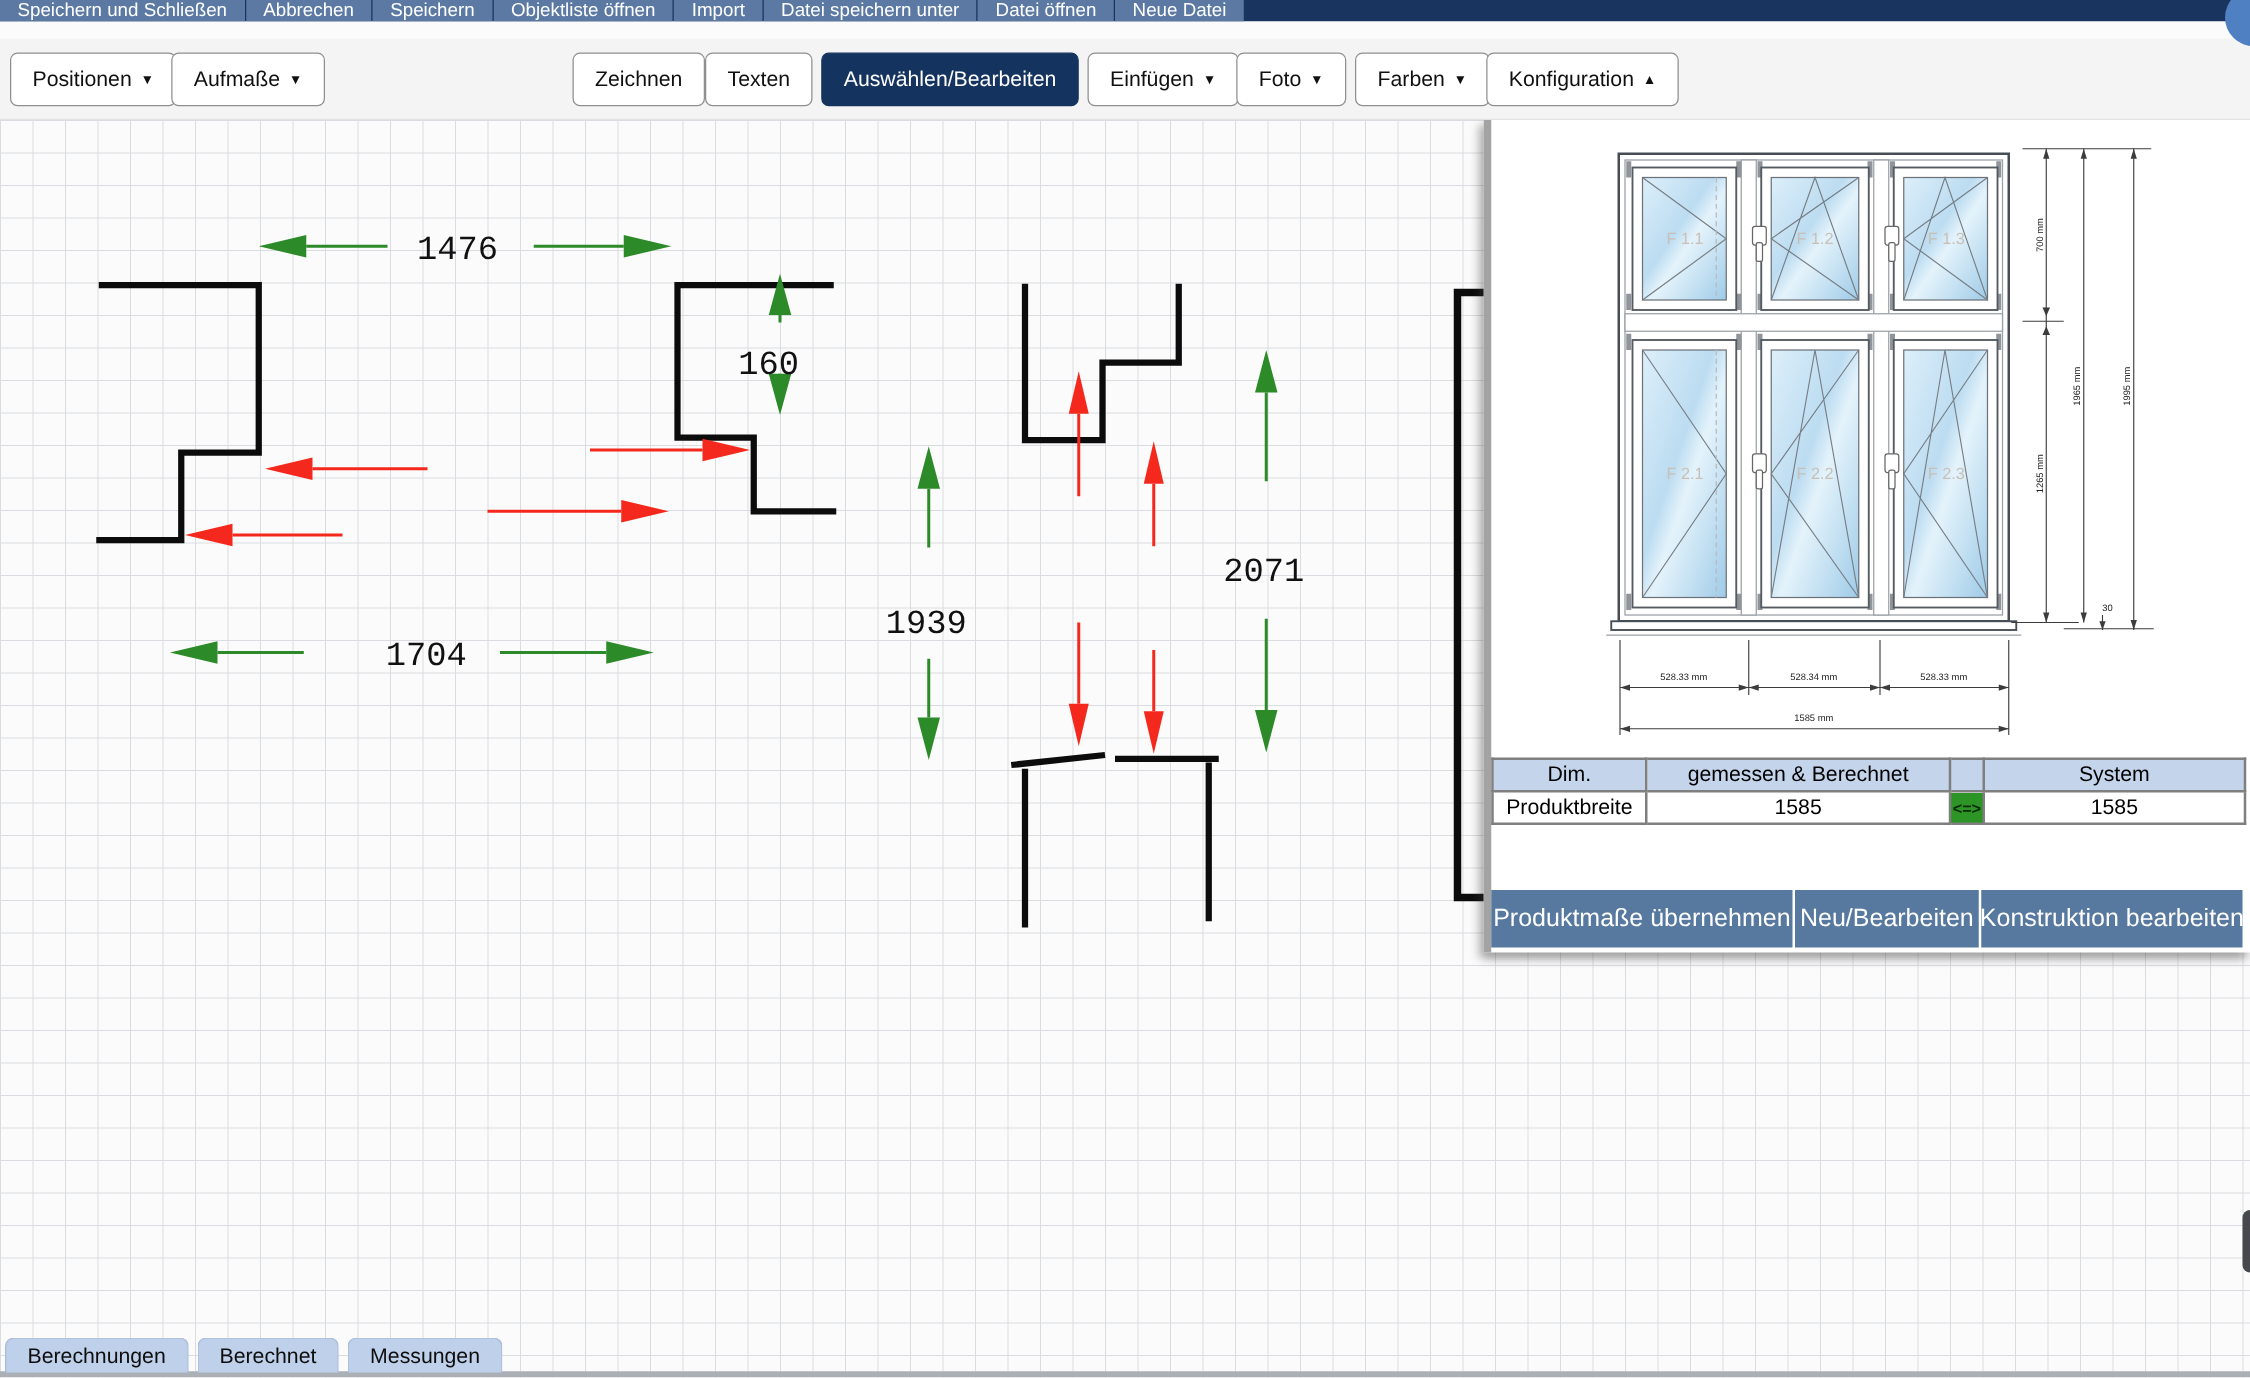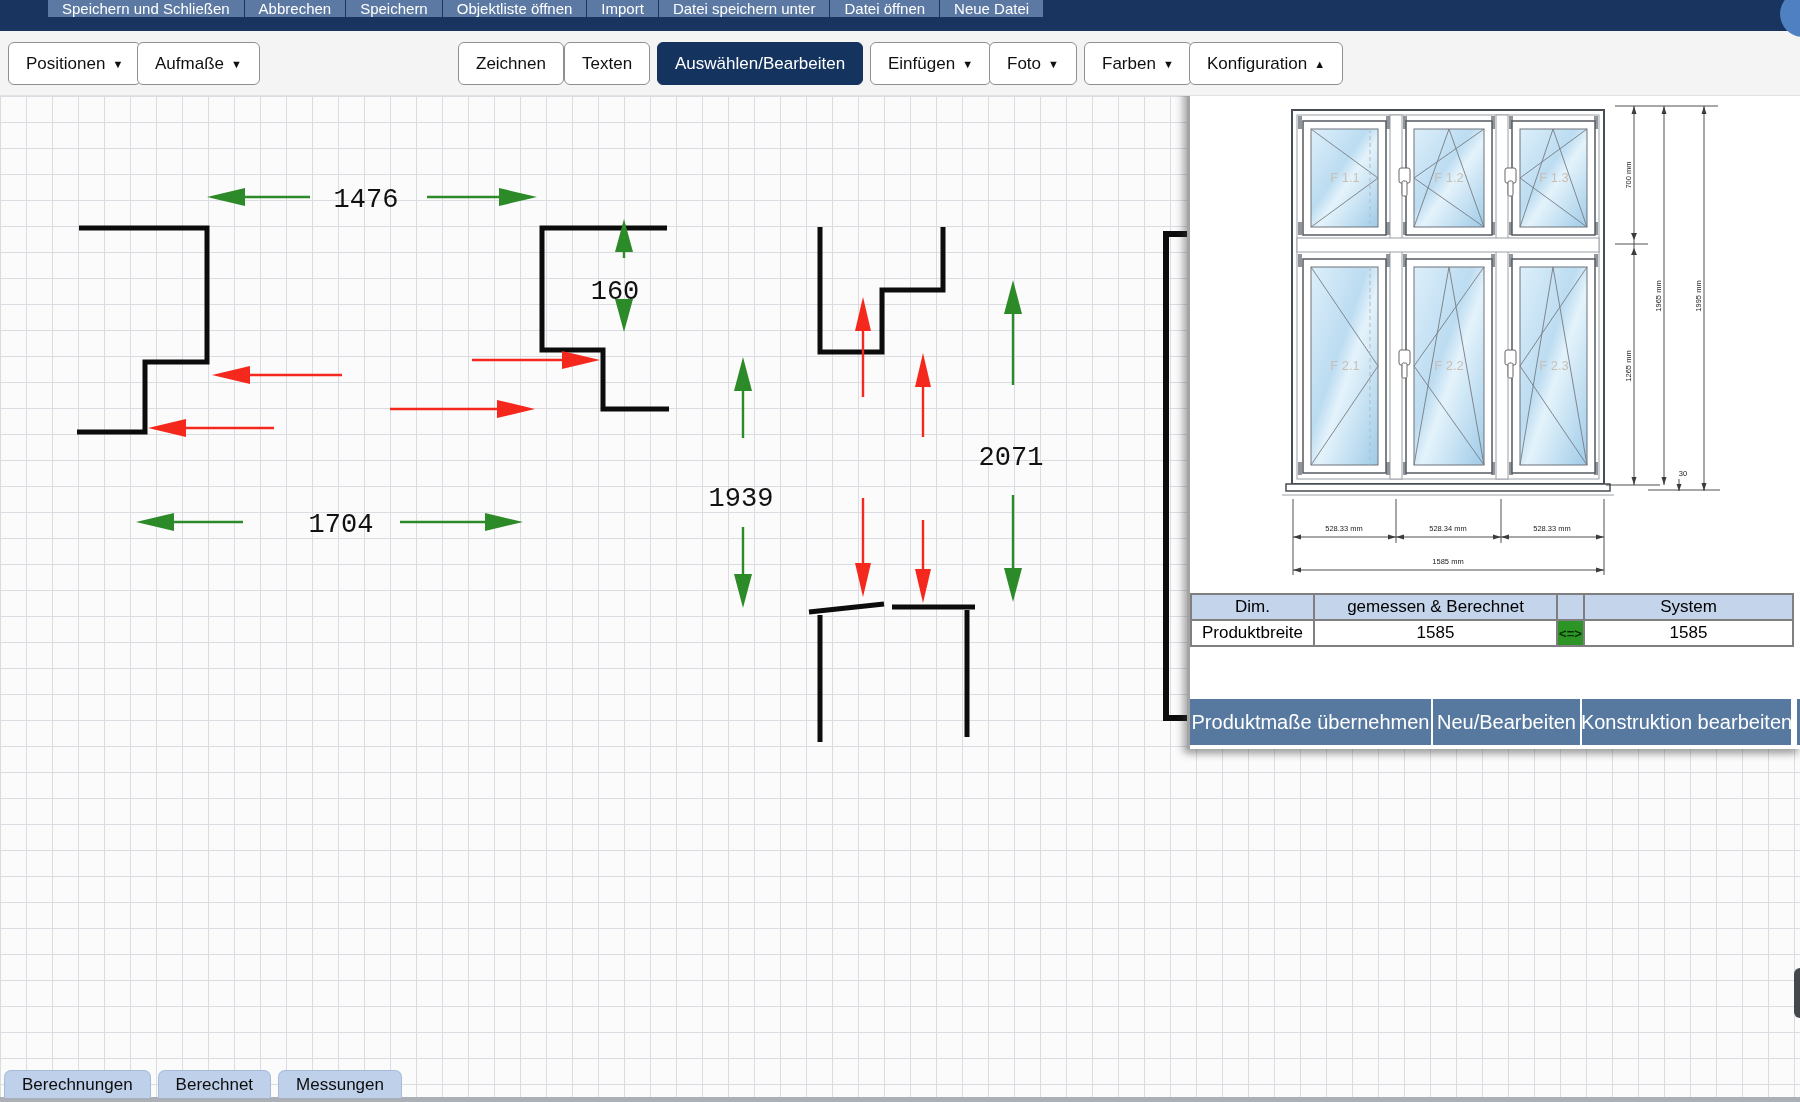--- a/index.html
+++ b/index.html
@@ -3,22 +3,22 @@
 <meta charset="utf-8">
 <style>
   * { box-sizing: border-box; }
   html,body { margin:0; padding:0; }
   body {
     width:1800px; height:1102px; position:relative; overflow:hidden;
     font-family:"Liberation Sans", sans-serif; background:#fbfbfb;
   }
   
   .menubar {
-    position:absolute; top:0; left:0; width:1800px; height:31px;
-    background:#18345f; display:flex; align-items:flex-start; z-index:40;padding-left:48px;
+    position:absolute; top:0; left:0; width:1800px; height:17px;
+    background:#18345f; display:flex; align-items:flex-end; z-index:40;
   }
   .menu-btn {
     background:#5b79a3; color:#fff; font-size:15px; padding:0 14px;
     display:flex; align-items:center; margin-right:1px; white-space:nowrap; cursor:default;
   }
   .menu-circle {
     position:absolute; top:-9px; left:1780px; width:46px; height:46px;
     border-radius:50%; background:#4e80c2; z-index:41;
   }
   
@@ -41,22 +41,22 @@
       linear-gradient(to bottom, #d9dce1 1px, transparent 1px);
     background-size:26px 26px; z-index:1;font-family:Liberation Mono, monospace;
   }
   .canvas svg { position:absolute; top:0; left:0; }
   .blk { fill:none; stroke:#0c0c0c; stroke-width:5; stroke-linejoin:miter; }
   .gln { stroke:#2c8a28; stroke-width:2.4; } .ghd { fill:#2c8a28; stroke:none; }
   .rln { stroke:#f4281c; stroke-width:2.4; } .rhd { fill:#f4281c; stroke:none; }
   .dimtxt { font-size:27px; fill:#111; text-anchor:middle; }
   
   .panel {
-    position:absolute; left:1187px; top:83px; width:613px; height:666px;
-    background:#fff; border-left:3px solid #a3a3a3; z-index:20;
+    position:absolute; left:1187px; top:96px; width:613px; height:666px;
+    background:#fff; border-left:6px solid #a3a3a3; z-index:20;
     box-shadow:-5px 4px 7px rgba(60,60,60,.30), 0 5px 7px rgba(60,60,60,.25);
   }
   .panel svg { position:absolute; top:0; left:0; font-family:"Liberation Sans",sans-serif; }
   .dln { stroke:#3c3c3c; stroke-width:.9; fill:none; }
   .dtx { font-size:7.5px; fill:#222; text-anchor:middle; }
   .sash-label { font-size:13px; fill:#c8c0b6; text-anchor:middle; }
   .ptable { position:absolute; left:0; top:510px; border-collapse:collapse; table-layout:fixed; }
   .ptable th, .ptable td {
     border:2px solid #7f7f7f; font-size:17px; text-align:center;
     padding:0; height:26px; overflow:hidden; white-space:nowrap;

